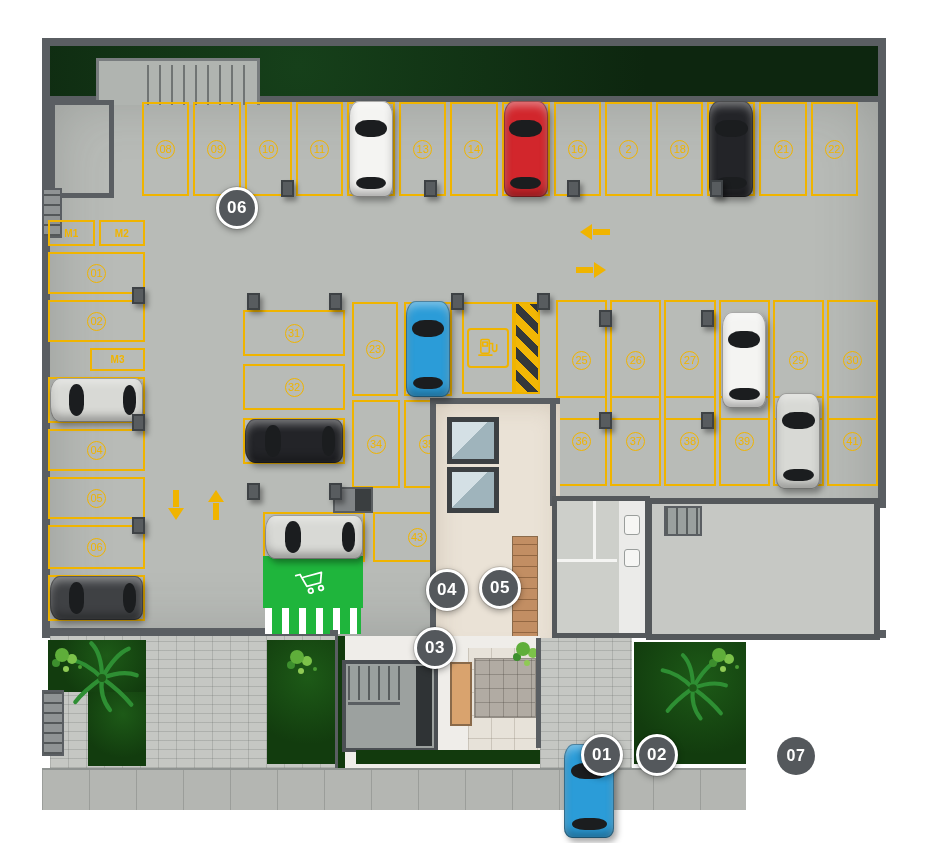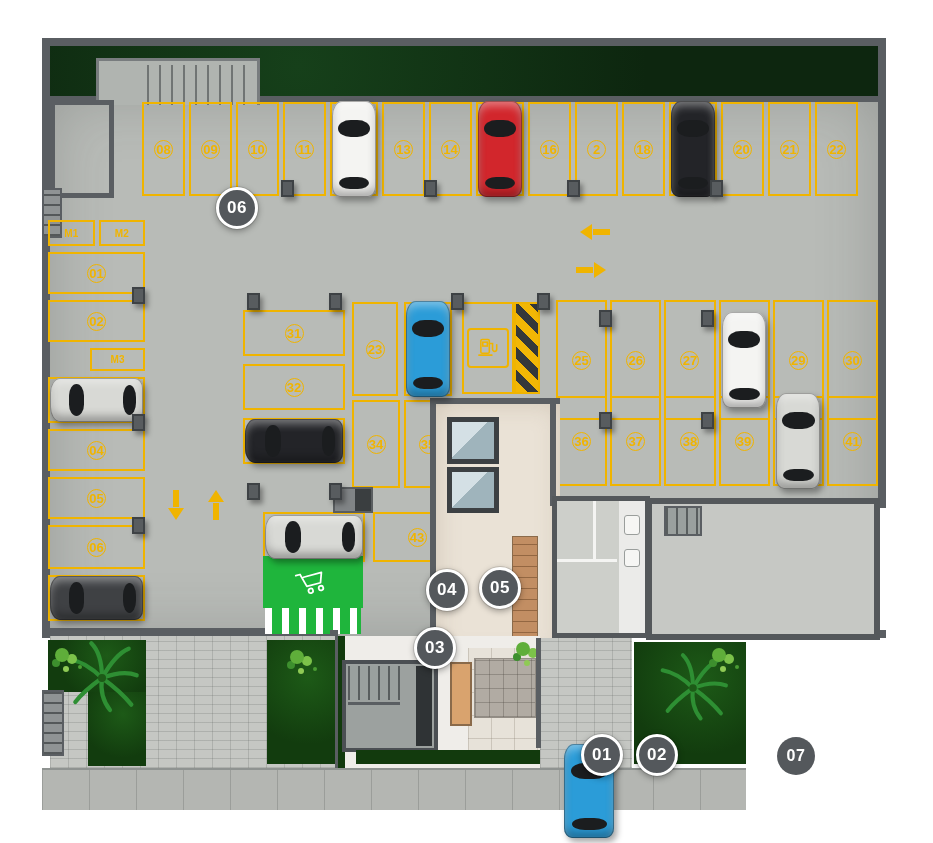--- a/index.html
+++ b/index.html
@@ -20,21 +20,21 @@
   .hatchv{background-image:repeating-linear-gradient(90deg,rgba(60,64,66,.55) 0 2px,transparent 2px 12px);}
   .steps-v{background-color:#8f9394;background-image:repeating-linear-gradient(0deg,rgba(35,39,41,.55) 0 2px,transparent 2px 10px);border:2px solid #5a5e62;}
   .steps-h{background-color:#9aa09e;background-image:repeating-linear-gradient(90deg,rgba(35,39,41,.55) 0 2px,transparent 2px 10px);border:2px solid #5a5e62;}
   .stairwell{background:#9ca19f;border:4px solid #4b4f53;}
   
   .zone{position:absolute;display:flex;}
   .zrow{flex-direction:row;}
   .zcol{flex-direction:column;}
   .spot{border:2.5px solid var(--line,#f0b400);position:relative;display:flex;align-items:center;justify-content:center;box-sizing:border-box;}
   .zrow>.spot{flex:1;}
-  .num{width:17px;height:17px;border:1.6px solid var(--line,#f0b400);border-radius:50%;color:var(--line,#f0b400);font-size:13px;font-weight:bold;display:flex;align-items:center;justify-content:center;line-height:1;}
+  .num{width:17px;height:17px;border:1.6px solid var(--line,#f0b400);border-radius:50%;color:var(--line,#f0b400);font-size:11px;font-weight:normal;display:flex;align-items:center;justify-content:center;line-height:1;}
   .mbox{border:2.5px solid var(--line,#f0b400);color:var(--line,#f0b400);font-size:10px;font-weight:bold;display:flex;align-items:center;justify-content:center;box-sizing:border-box;}
   .hatchstrip{background:repeating-linear-gradient(45deg,#f2b705 0 8px,#34383a 8px 16px);border:2.5px solid var(--line,#f0b400);box-sizing:border-box;}
   .pillar{position:absolute;width:13px;height:17px;background:#585c5f;border:2px solid #3e4245;box-shadow:3px 4px 5px rgba(0,0,0,.35);box-sizing:border-box;z-index:6;}
   
   .car{position:relative;background:var(--c,#ccc);filter:drop-shadow(3px 4px 3px rgba(0,0,0,.35));z-index:5;box-shadow:inset 0 0 0 1px rgba(0,0,0,.3),inset 0 5px 9px rgba(255,255,255,.4),inset 0 -6px 9px rgba(0,0,0,.3);}
   .car.v{width:44px;height:96px;border-radius:10px 10px 8px 8px/15px 15px 10px 10px;}
   .car.h{width:98px;height:44px;border-radius:10px 8px 8px 10px/15px 10px 10px 15px;}
   .car.v::before{content:"";position:absolute;left:13%;right:13%;top:20%;height:17%;background:#1b1d1f;border-radius:45%/60%;}
   .car.v::after{content:"";position:absolute;left:15%;right:15%;bottom:8%;height:13%;background:#1b1d1f;border-radius:45%/60%;}
   .car.h::before{content:"";position:absolute;top:13%;bottom:13%;left:20%;width:17%;background:#1b1d1f;border-radius:60%/45%;}
@@ -114,23 +114,20 @@
         <span class="num">16</span>
       </div>
       <div class="spot">
         <span class="num">2</span>
       </div>
       <div class="spot">
         <span class="num">18</span>
       </div>
       <div class="spot">
         <div class="car v" style="--c: #232428;"></div>
-      </div>
-      <div class="spot">
-        <span class="num">20</span>
       </div>
       <div class="spot">
         <span class="num">21</span>
       </div>
       <div class="spot">
         <span class="num">22</span>
       </div>
     </div>
 
   <div class="zone zcol" style="left:48px;top:220px;width:97px;gap:6px;">

